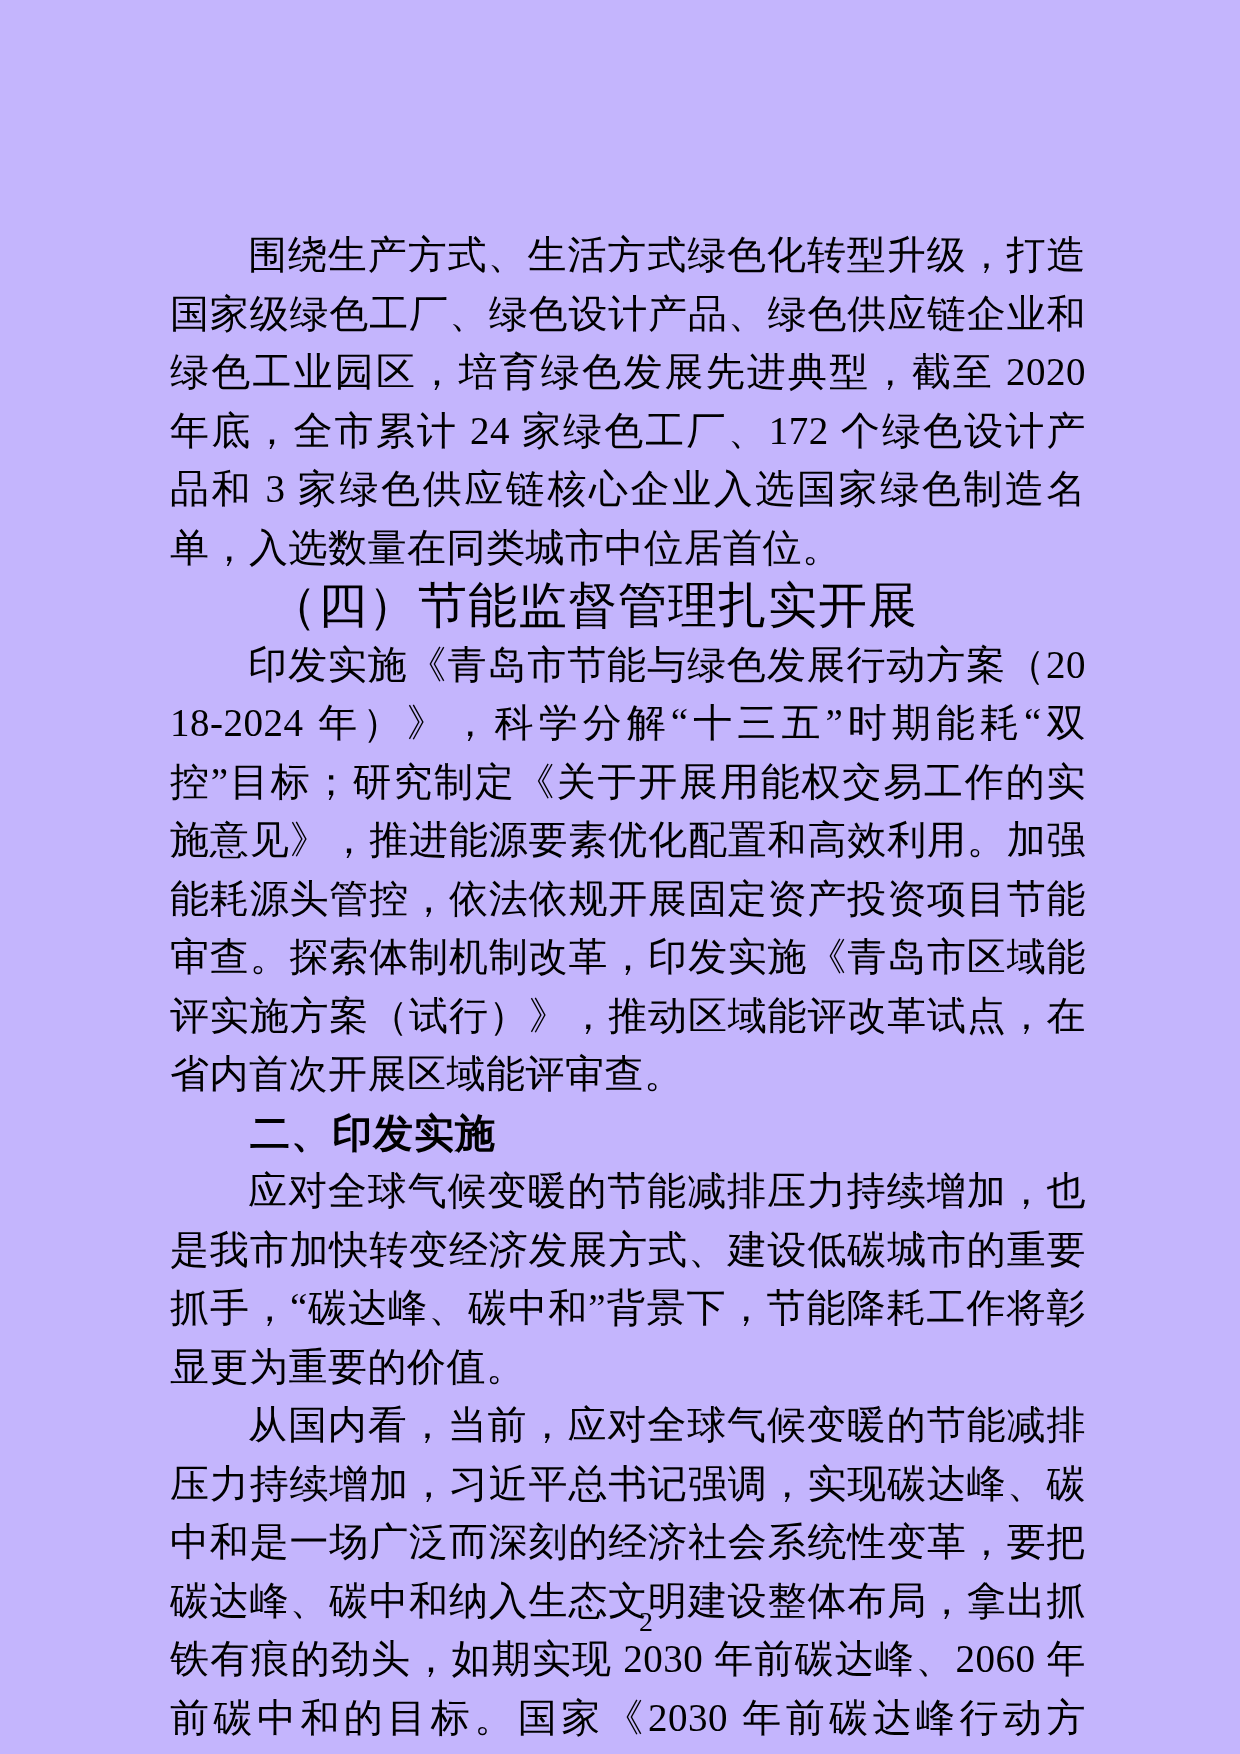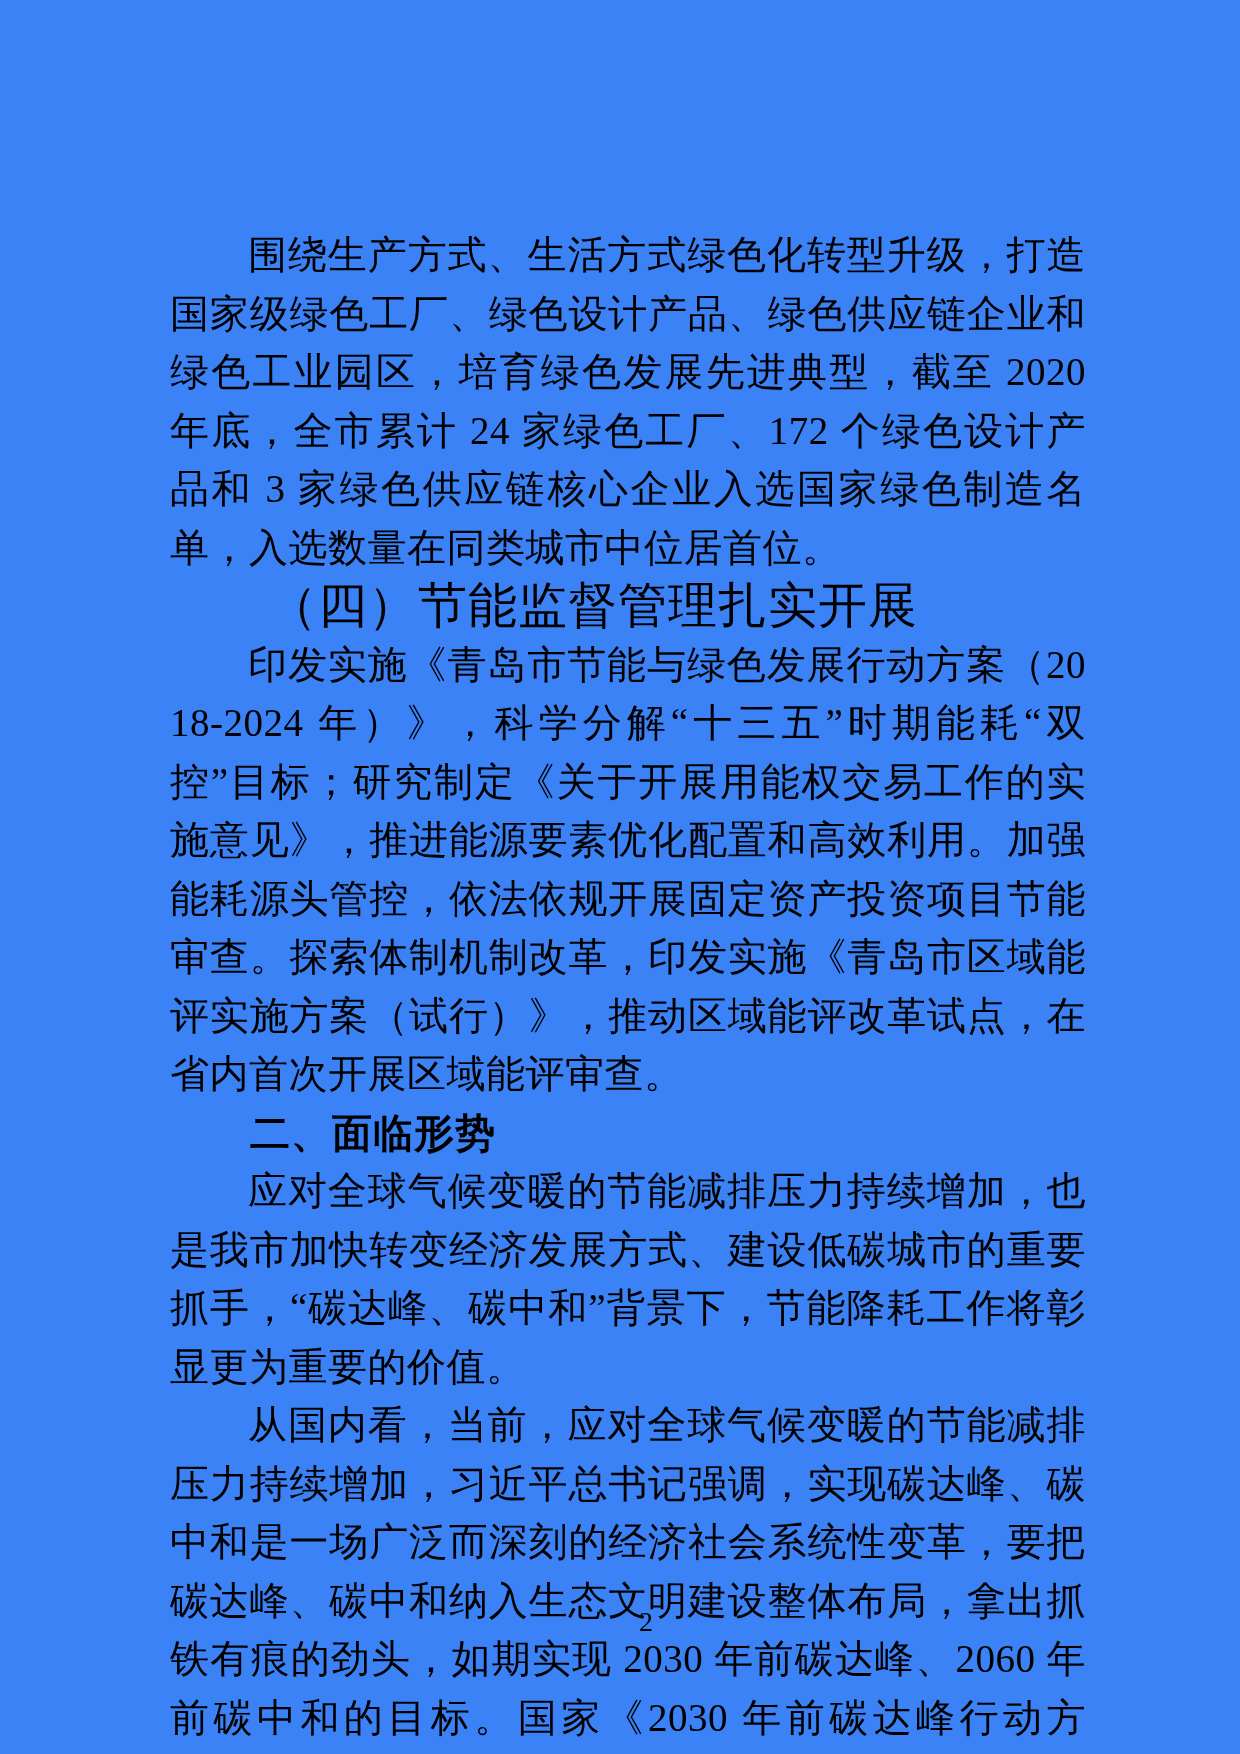--- a/index.html
+++ b/index.html
@@ -1,20 +1,20 @@
 <!DOCTYPE html>
 <html><head>
 <meta charset="utf-8">
 <style>
   html, body { margin: 0; padding: 0; background: #ffffff; }
   .page {
     position: relative;
     width: 1240px;
     height: 1754px;
-    background: #3b82f6;
+    background: #c4b5fd;
     color: #000000;
     font-family: "Liberation Serif", "DejaVu Serif", serif;
     overflow: hidden;
   }
   .content {
     position: absolute;
     left: 170px;
     top: 226px;
     width: 916px;
   }
@@ -60,19 +60,19 @@
   }
 </style>
 </head>
 <body>
 
 <div class="page">
   <div class="content">
     <p class="para">围绕生产方式、生活方式绿色化转型升级，打造国家级绿色工厂、绿色设计产品、绿色供应链企业和绿色工业园区，培育绿色发展先进典型，截至 2020 年底，全市累计 24 家绿色工厂、172 个绿色设计产品和 3 家绿色供应链核心企业入选国家绿色制造名单，入选数量在同类城市中位居首位。</p>
     <p class="subheading">（四）节能监督管理扎实开展</p>
     <p class="para">印发实施《青岛市节能与绿色发展行动方案（2018-2024 年）》，科学分解“十三五”时期能耗“双控”目标；研究制定《关于开展用能权交易工作的实施意见》，推进能源要素优化配置和高效利用。加强能耗源头管控，依法依规开展固定资产投资项目节能审查。探索体制机制改革，印发实施《青岛市区域能评实施方案（试行）》，推动区域能评改革试点，在省内首次开展区域能评审查。</p>
-    <p class="heading">二、面临形势</p>
+    <p class="heading">二、印发实施</p>
     <p class="para">应对全球气候变暖的节能减排压力持续增加，也是我市加快转变经济发展方式、建设低碳城市的重要抓手，“碳达峰、碳中和”背景下，节能降耗工作将彰显更为重要的价值。</p>
     <p class="para"><span class="lead-bold">从国内看，</span><span>当前，应对全球气候变暖的节能减排压力持续增加，习近平总书记强调，实现碳达峰、碳中和是一场广泛而深刻的经济社会系统性变革，要把碳达峰、碳中和纳入生态文明建设整体布局，拿出抓铁有痕的劲头，如期实现 2030 年前碳达峰、2060 年前碳中和的目标。国家《2030 年前碳达峰行动方案》明</span></p>
   </div>
 
   <div class="page-number">2</div>
 </div>
 
 </body></html>

